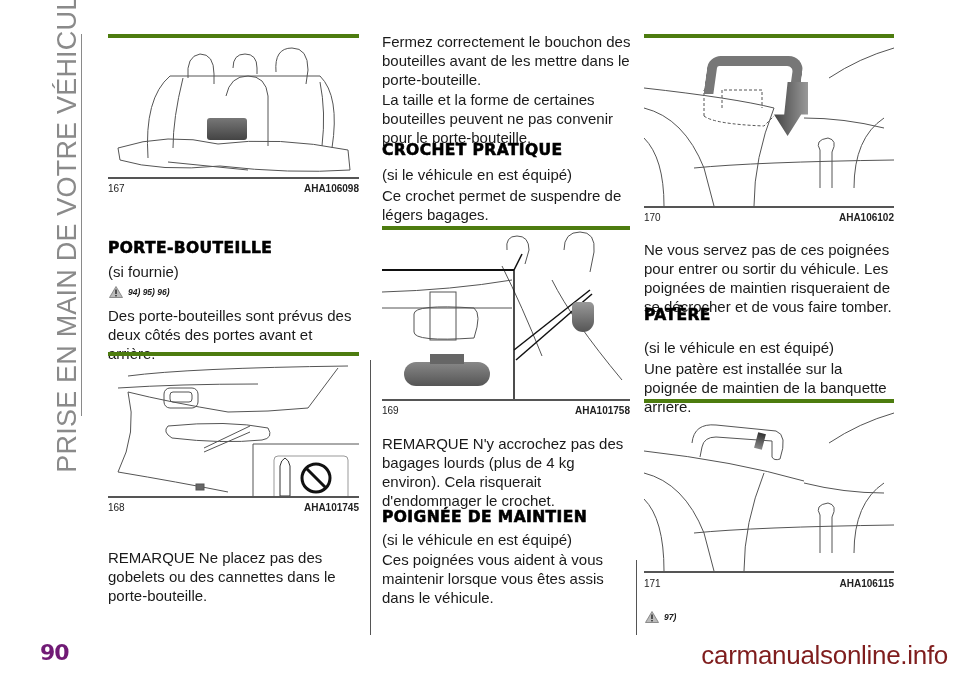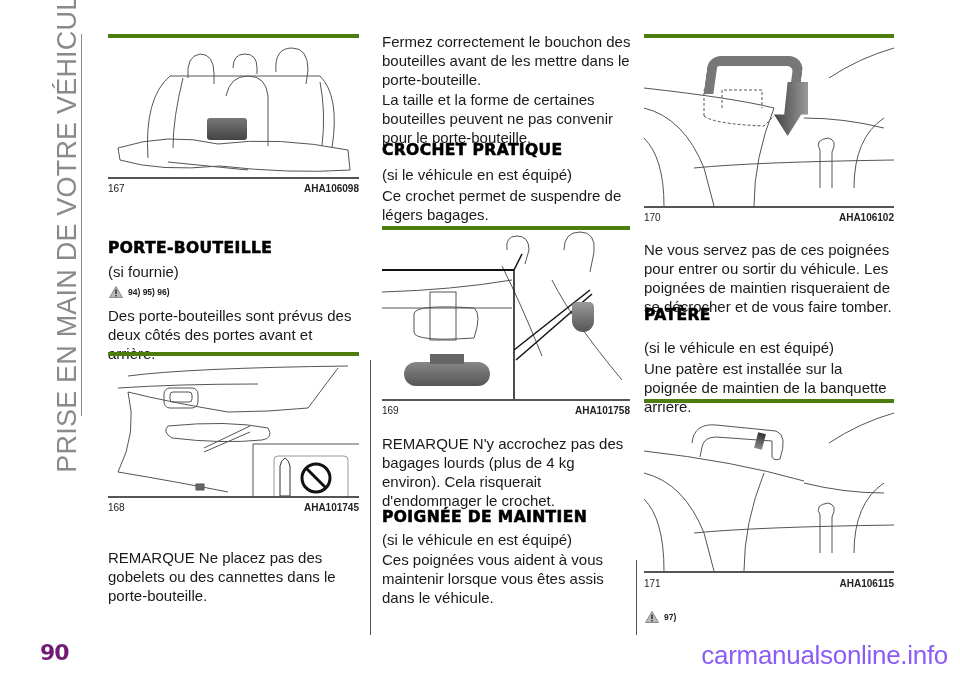--- a/index.html
+++ b/index.html
@@ -12,24 +12,24 @@
   .c2{left:382px;width:248px;}
   .c3{left:644px;width:250px;}
   .vsep{position:absolute;width:1px;background:#555;}
   .fig{position:absolute;border-top:4px solid #4d7c0f;}
   .fig .art{position:absolute;left:0;right:0;top:0;border-bottom:2px solid #555;}
   .fig .cap{position:absolute;left:0;right:0;font-size:10px;color:#222;}
   .fig .cap .num{position:absolute;left:0;font-weight:normal;}
   .fig .cap .code{position:absolute;right:0;font-weight:bold;font-size:10px;}
   .t{position:absolute;font-size:15px;line-height:19px;margin:0;}
   .h{position:absolute;font-family:"DejaVu Sans",sans-serif;font-weight:900;font-size:15.5px;letter-spacing:0.4px;color:#000;-webkit-text-stroke:0.6px #000;}
-  .warn{position:absolute;display:flex;align-items:center;gap:5px;font-size:8.5px;font-weight:bold;}
+  .warn{position:absolute;display:flex;align-items:center;gap:5px;font-size:8.5px;font-weight:bold;font-style:italic;}
   .warn svg{width:14px;height:12px;}
   .pagenum{position:absolute;left:40px;top:640px;font-family:"DejaVu Sans",sans-serif;font-weight:bold;font-size:22px;color:#701a75;letter-spacing:-1px;}
-  .watermark{position:absolute;right:12px;top:640px;font-size:26px;color:#8b5cf6;letter-spacing:-0.3px;}
+  .watermark{position:absolute;right:12px;top:640px;font-size:26px;color:#7f1d1d;letter-spacing:-0.3px;}
 </style>
 </head>
 <body>
 
 <div class="side-title">
     <span>PRISE EN MAIN DE VOTRE VÉHICULE</span>
   </div>
 <div class="side-rule"></div>
 
 <div class="vsep" style="left:370px;top:360px;height:275px;"></div>

